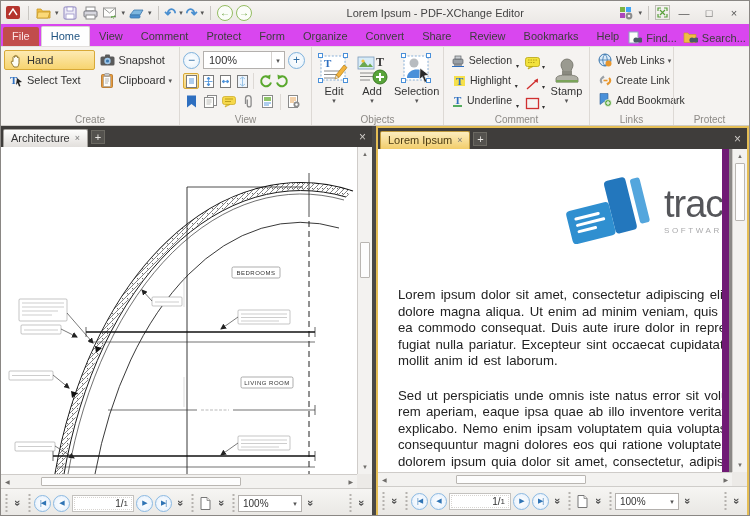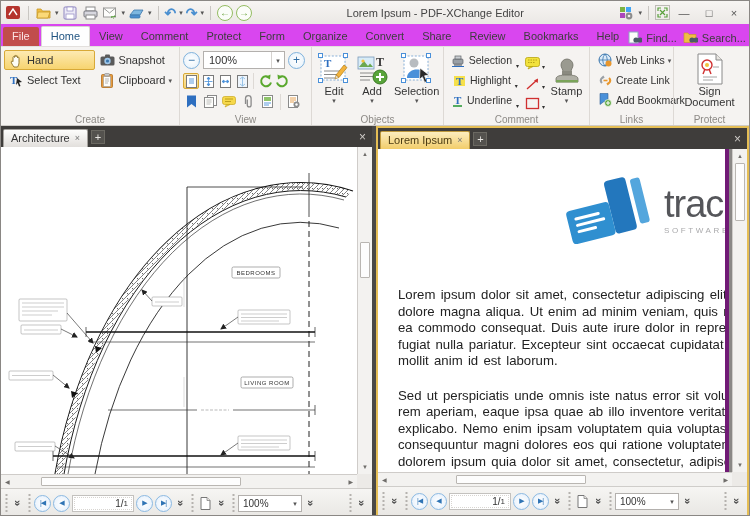--- a/index.html
+++ b/index.html
@@ -55,21 +55,21 @@
   .ptabs{height:21px;background:#3f3d3b;display:flex;align-items:flex-end;padding:0 2px;}
   .dtab{display:flex;align-items:center;gap:5px;font-size:11px;padding:2px 7px 3px;border-radius:2px 2px 0 0;margin-right:3px;}
   .dtab.gray{background:linear-gradient(#fdfdfc,#e2dfdc);border:1px solid #a5a29e;border-bottom:none;color:#333;}
   .dtab.amber{background:linear-gradient(#fcedbf,#f2cd6a);border:1px solid #bf9a3e;border-bottom:none;color:#4a3a10;}
   .dtab .tclose{font-size:9px;color:#777;}
   .addtab{width:14px;height:14px;background:#54524e;border:1px solid #6b6962;color:#e8e6e2;font-size:11px;line-height:11px;display:inline-flex;align-items:center;justify-content:center;margin-bottom:3px;}
   .paneclose{margin-left:auto;color:#cfccc8;font-size:12px;padding:0 4px 3px;}
   .pcontent{position:relative;flex:1;background:#8a8886;overflow:hidden;}
   .page{position:absolute;left:0;top:0;bottom:14px;background:#fff;overflow:hidden;}
   .leftp .page{width:356px;}
-  .rightp .page{width:351px;border-right:4px solid #701a75;}
+  .rightp .page{width:351px;border-right:7px solid #701a75;}
   .vscroll{position:absolute;top:0;right:0;bottom:14px;width:15px;background:#f3f2f0;border-left:1px solid #cfccc9;}
   .hscroll{position:absolute;left:0;right:15px;bottom:0;height:14px;background:#f3f2f0;border-top:1px solid #cfccc9;}
   .scr-ar{position:absolute;color:#6f6d6a;font-size:6px;line-height:1;}
   .vthumb{position:absolute;left:2px;right:2px;background:#fdfdfd;border:1px solid #b9b6b2;border-radius:1px;}
   .hthumb{position:absolute;top:2px;bottom:2px;background:#fdfdfd;border:1px solid #b9b6b2;border-radius:1px;}
   .scorner{position:absolute;right:0;bottom:0;width:15px;height:14px;background:#eceae7;}
 
   
   .rp-logo{position:absolute;left:186px;top:22px;display:flex;align-items:flex-start;}
   .logo-txt{margin-left:8px;margin-top:14px;}
@@ -520,33 +520,20 @@
                 <path d="M10 8 v4 M8 10 h4" stroke="#fff" stroke-width="1.1"></path>
               </svg>
           </span>
           <span style="font-size:10.5px;">Add Bookmark</span>
         </div>
       </div>
       <div class="glabel">Links</div>
     </div>
 
     <div class="rgroup" style="width:72px;justify-content:center;">
-      <div class="bigbtn" style="width:58px;">
-        <span class="bicon">
-          <svg width="26" height="32">
-              <path d="M1 1 h18 l6 6 v24 H1 z" fill="#fff" stroke="#8a8a8a"></path>
-              <path d="M19 1 v6 h6" fill="#e8e6e2" stroke="#8a8a8a"></path>
-              <circle cx="10" cy="12" r="5" fill="none" stroke="#d03030" stroke-width="1.4"></circle>
-              <circle cx="10" cy="12" r="2" fill="#f3c33c"></circle>
-              <path d="M8 16 l-2 5 M12 16 l2 5" stroke="#d03030" stroke-width="1.4"></path>
-              <path d="M16 14 h6 M6 24 h14 M6 27 h10" stroke="#9a9a9a" stroke-width="0.9"></path>
-            </svg>
-        </span>
-        <span>Sign Document</span>
-      </div>
       <div class="glabel">Protect</div>
     </div>
   </div>
 
   <div class="docarea">
 
     <div class="pane leftp">
       <div class="ptabs">
         <span class="dtab gray">
           <span>Architecture</span>

